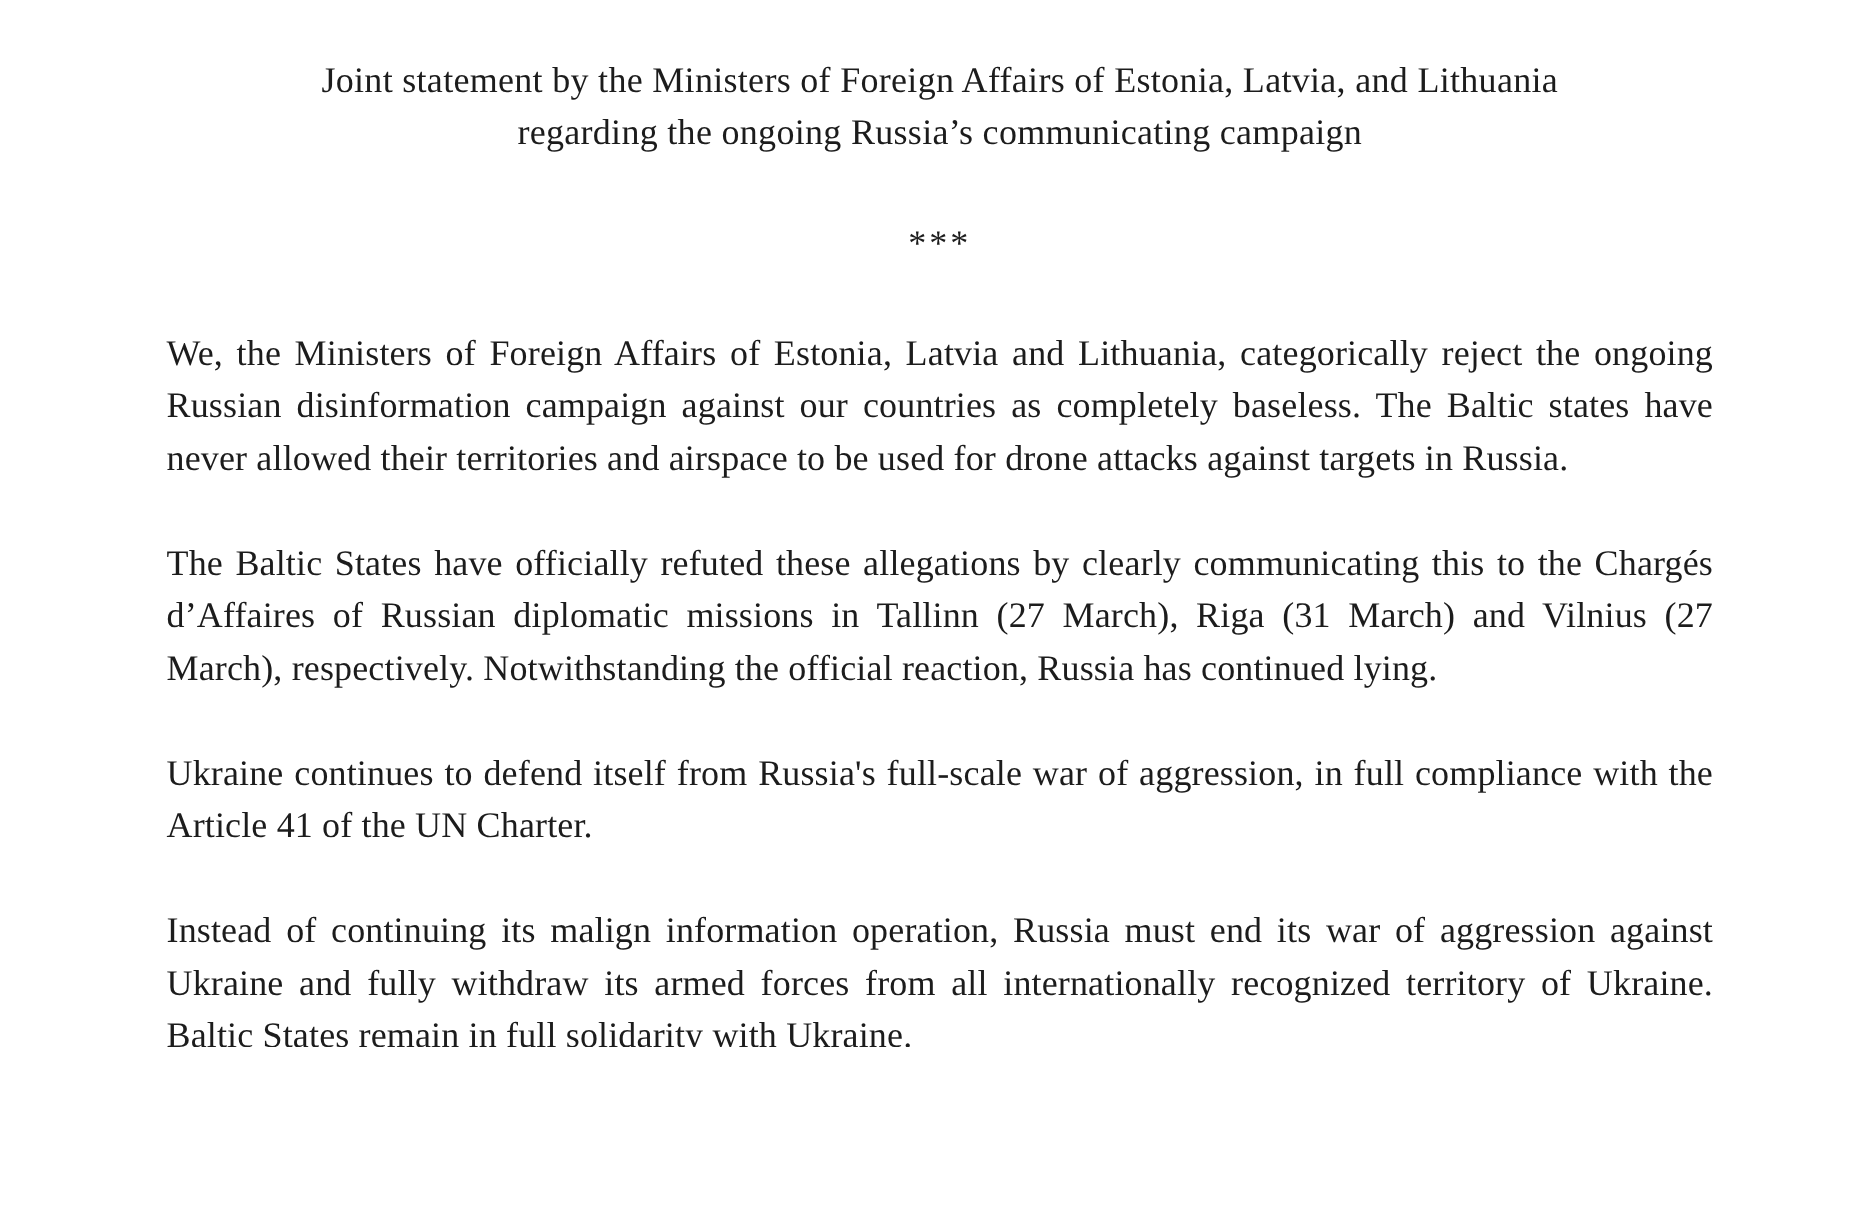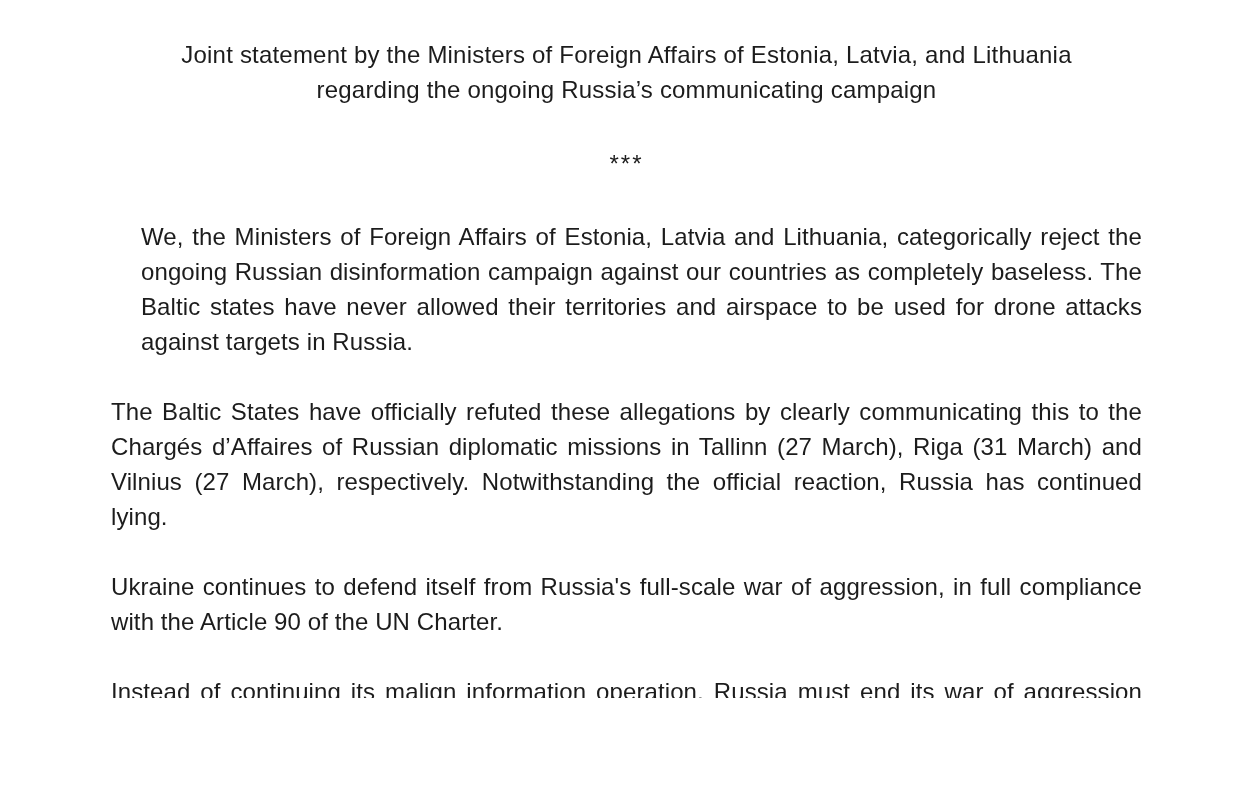--- a/index.html
+++ b/index.html
@@ -7,21 +7,21 @@
     padding: 0;
     background: #ffffff;
   }
   .page {
     position: relative;
     width: 1240px;
     height: 698px;
     box-sizing: border-box;
     padding: 37px 98px 30px 111px;
     background: #ffffff;
-    font-family: Liberation Sans, sans-serif;
+    font-family: Liberation Serif, serif;
     color: #1c1c1c;
     overflow: hidden;
   }
   .doc-title {
     margin: 0;
     font-size: 24px;
     font-weight: normal;
     line-height: 35px;
     text-align: center;
     letter-spacing: 0.2px;
@@ -38,35 +38,34 @@
   }
   .doc-body p {
     margin: 35px 0 0 0;
     font-size: 24px;
     line-height: 35px;
     text-align: justify;
     letter-spacing: 0.1px;
   }
   .doc-body p:first-child {
     margin-top: 38px;
-    margin-left: 30px;
   }
 </style>
 </head>
 <body>
 
 <div class="page">
 
   <h1 class="doc-title">
     <span class="title-line">Joint statement by the Ministers of Foreign Affairs of Estonia, Latvia, and Lithuania</span>
     <span class="title-line">regarding the ongoing Russia’s communicating campaign</span>
   </h1>
 
   <div class="separator">***</div>
 
   <div class="doc-body">
     <p>We, the Ministers of Foreign Affairs of Estonia, Latvia and Lithuania, categorically reject the ongoing Russian disinformation campaign against our countries as completely baseless. The Baltic states have never allowed their territories and airspace to be used for drone attacks against targets in Russia.</p>
     <p>The Baltic States have officially refuted these allegations by clearly communicating this to the Chargés d’Affaires of Russian diplomatic missions in Tallinn (27 March), Riga (31 March) and Vilnius (27 March), respectively. Notwithstanding the official reaction, Russia has continued lying.</p>
-    <p>Ukraine continues to defend itself from Russia's full-scale war of aggression, in full compliance with the Article 90 of the UN Charter.</p>
+    <p>Ukraine continues to defend itself from Russia's full-scale war of aggression, in full compliance with the Article 41 of the UN Charter.</p>
     <p>Instead of continuing its  malign information operation, Russia must end its war of aggression against Ukraine and fully withdraw its armed forces from all internationally recognized territory of Ukraine. Baltic States remain in full solidarity with Ukraine.</p>
   </div>
 
 </div>
 
 </body></html>

